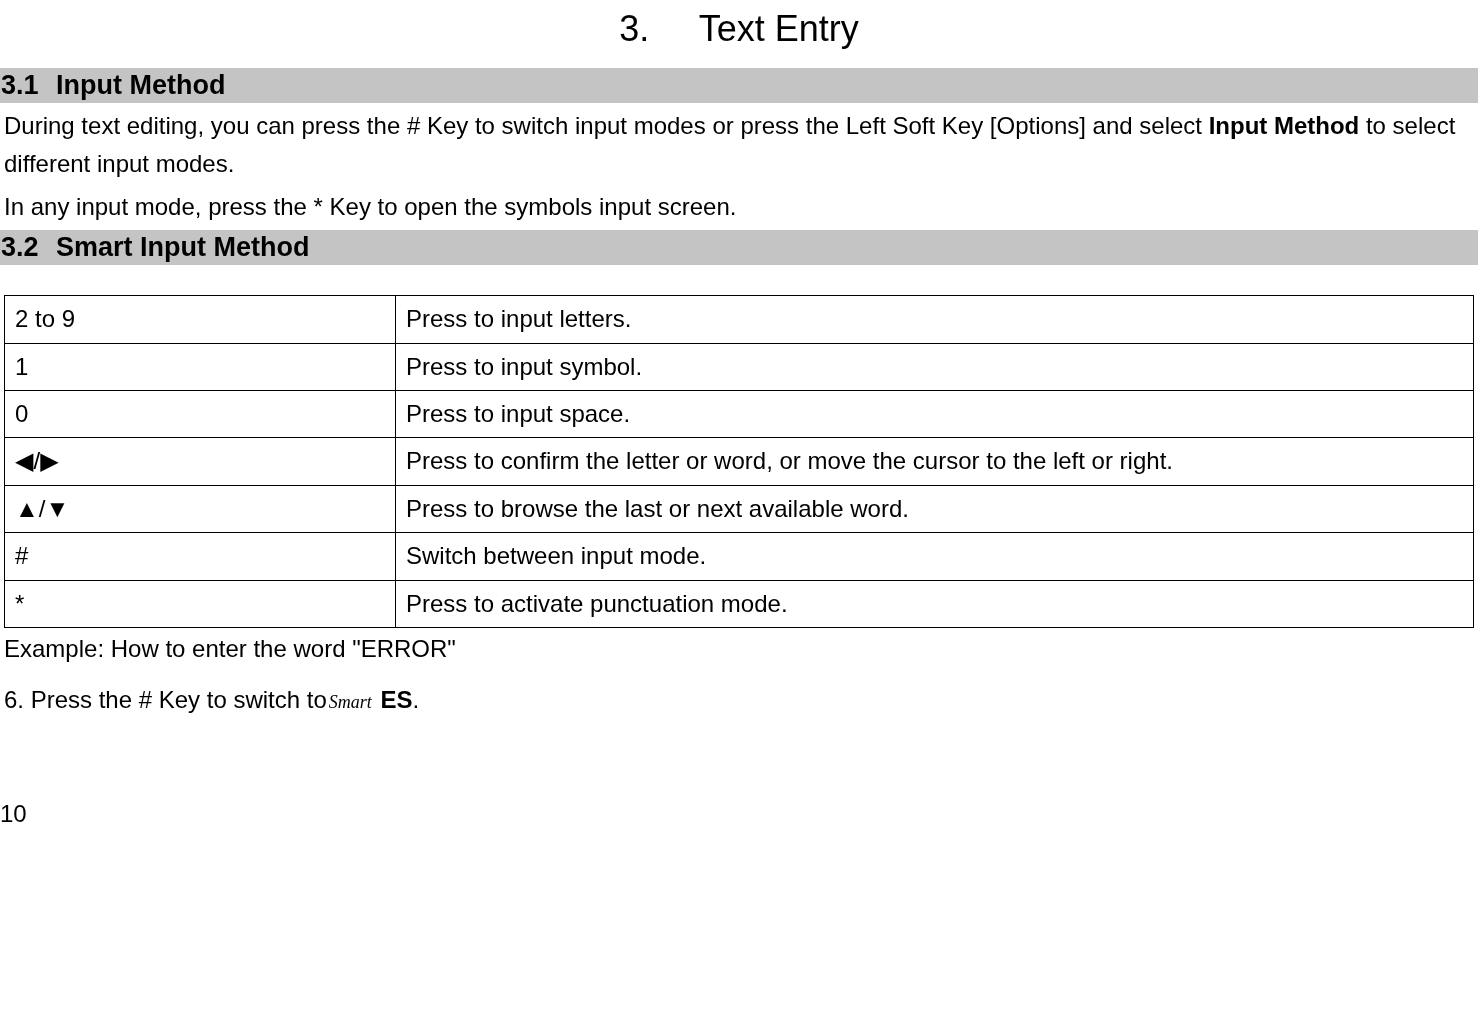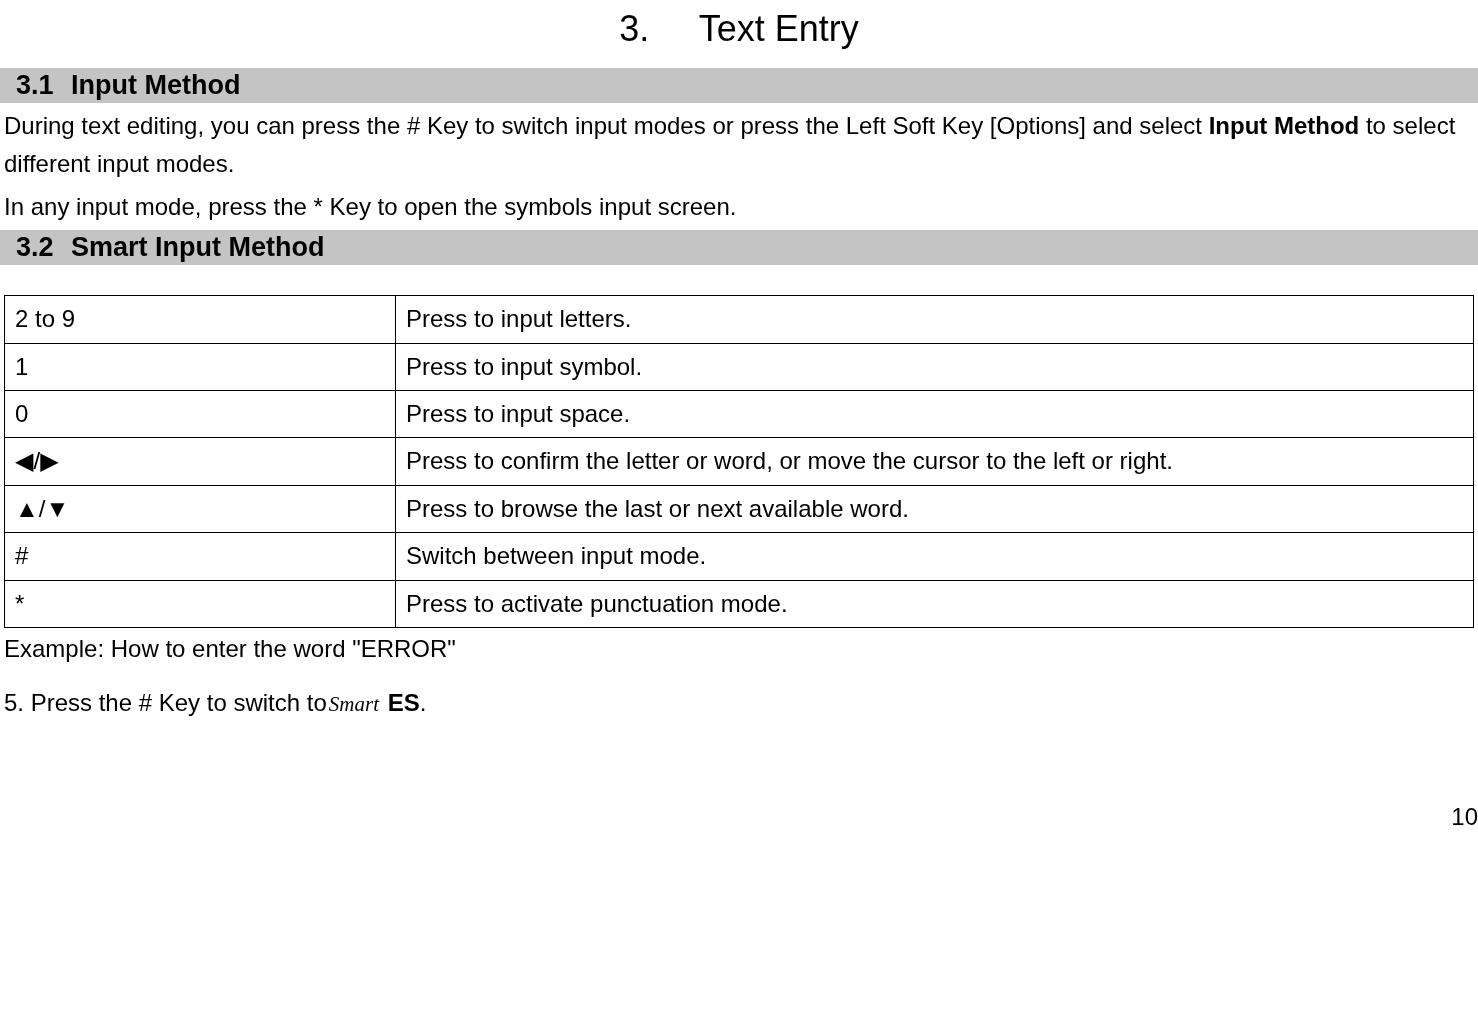--- a/index.html
+++ b/index.html
@@ -19,21 +19,21 @@
   .chapter-title {
     text-align: center;
     font-weight: normal;
     font-size: 36px;
     margin: 8px 0 18px 0;
   }
   .section-heading {
     background: #c4c4c4;
     font-weight: bold;
     font-size: 27px;
-    padding: 2px 16px;
+    padding: 2px 1px;
   }
   .section-heading .num {
     margin-right: 10px;
   }
   .para {
     line-height: 1.6;
     margin: 4px 4px 4px 4px;
   }
   .bold { font-weight: bold; }
   table.kb {
@@ -49,28 +49,28 @@
     line-height: 1.6;
     font-size: 24px;
   }
   table.kb tr td:first-child {
     width: 370px;
   }
   .tri {
     font-family: "Arial Unicode MS", "Segoe UI Symbol", sans-serif;
   }
   .page-number {
-    text-align: right;
+    text-align: left;
     margin-top: 80px;
     font-size: 24px;
   }
   .smart-icon {
     display:inline-block;
     font-family: "Brush Script MT", cursive;
-    font-size: 21px;
+    font-size: 18px;
     font-style: italic;
     vertical-align: baseline;
     padding: 0 2px;
     margin-top: 16px;
   }
 </style>
 </head>
 <body>
 
 <div class="page">
@@ -129,18 +129,18 @@
       <td>Press to activate punctuation mode.</td>
     </tr>
   </tbody>
     </table>
 
   <div class="para" style="margin-top:2px;">
     <span>Example: How to enter the word "ERROR"</span>
   </div>
 
   <div class="para">
-    <span>5. Press the # Key to switch to</span><span class="smart-icon">Smart</span><span class="bold"> ES</span><span>.</span>
+    <span>6. Press the # Key to switch to</span><span class="smart-icon">Smart</span><span class="bold"> ES</span><span>.</span>
   </div>
 
   <div class="page-number">10</div>
 
 </div>
 
 </body></html>

